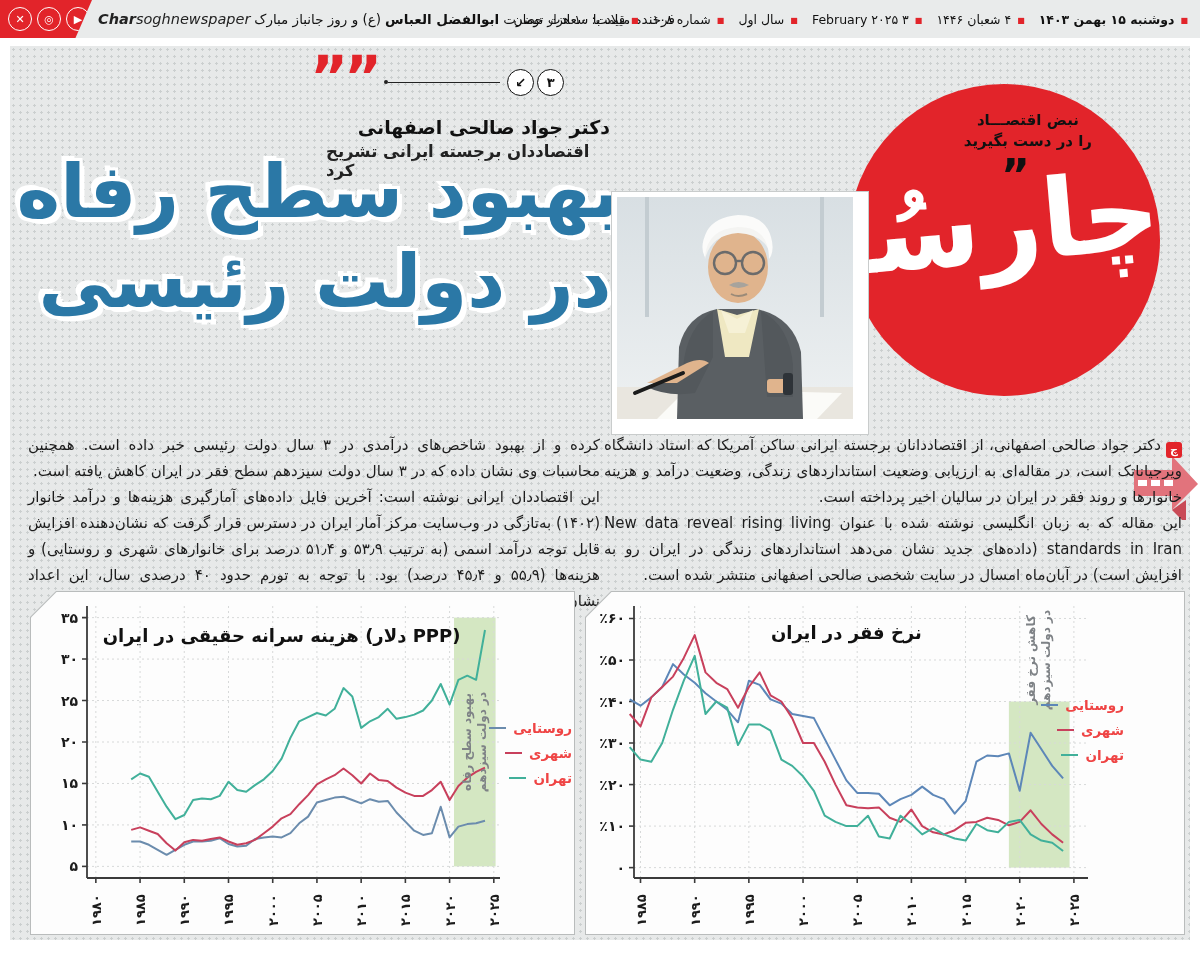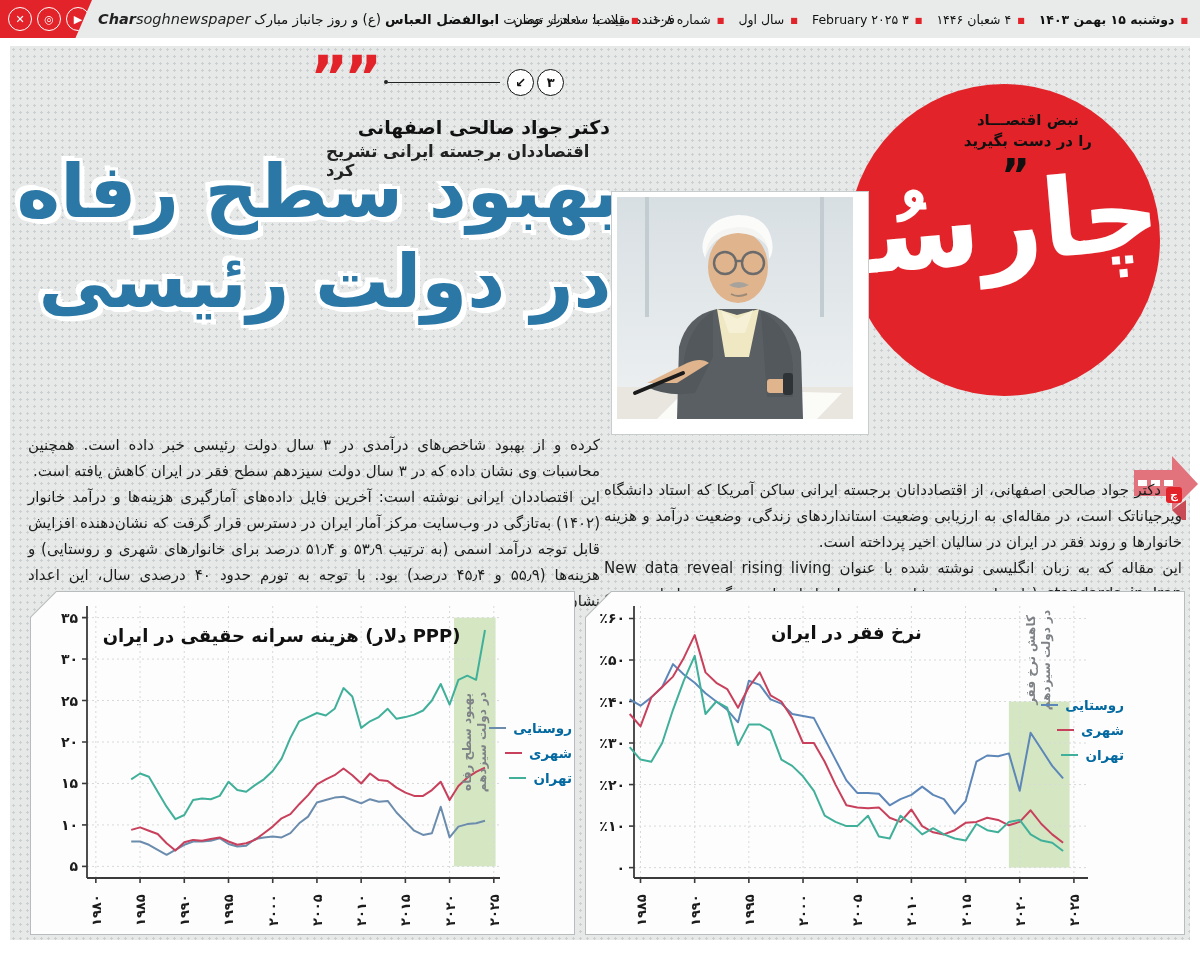--- a/index.html
+++ b/index.html
@@ -50,36 +50,36 @@
                         3px 3px 0 #fff,-3px -3px 0 #fff,3px -3px 0 #fff,-3px 3px 0 #fff,
                         5px 5px 0 #fff,-5px -5px 0 #fff;}
   
   #photo{position:absolute;left:602px;top:146px;width:246px;height:232px;background:#fff;
          border:5px solid #fff;box-shadow:0 0 0 1px #c9cccc;}
   
   #ribbon{position:absolute;right:-10px;top:408px;width:66px;height:66px;}
   
   .col{position:absolute;top:386px;height:160px;direction:rtl;text-align:justify;color:#1c1c1c;
        font-size:15px;line-height:26px;font-weight:500;}
-  #col-right{right:8px;width:578px;margin-top:45px;}
+  #col-right{right:8px;width:578px;}
   #col-left{left:18px;width:572px;}
   .col p{margin:0;}
   #start-mark{display:inline-flex;width:16px;height:16px;background:#e2242a;border-radius:3px;color:#fff;
               font-size:11px;font-weight:800;align-items:center;justify-content:center;margin-left:5px;
               position:relative;top:3px;}
   
   .chart-shell{position:absolute;top:545px;height:344px;background:#b9bcbc;
                clip-path:polygon(26px 0,100% 0,100% 100%,0 100%,0 26px);padding:1px;box-sizing:border-box;}
   #shell-left{left:20px;width:545px;}
   #shell-right{left:575px;width:600px;}
   .chart-box{position:relative;width:100%;height:100%;background:#fdfdfd;
              clip-path:polygon(25.5px 0,100% 0,100% 100%,0 100%,0 25.5px);}
   .chart-box svg{position:absolute;left:0;top:0;}
   .legend{position:absolute;direction:rtl;display:flex;flex-direction:column;gap:9px;}
-  .lg-row{display:flex;align-items:center;gap:7px;font-size:13.5px;font-weight:800;color:#0369a1;}
+  .lg-row{display:flex;align-items:center;gap:7px;font-size:13.5px;font-weight:800;color:#ef4444;}
   .lg-dash{display:inline-block;width:17px;height:0;border-top:2.6px solid #000;}
   
   #photo svg{display:block;}
 </style>
 </head>
 <body>
 
 <div id="page">
 
   <div id="topbar">

